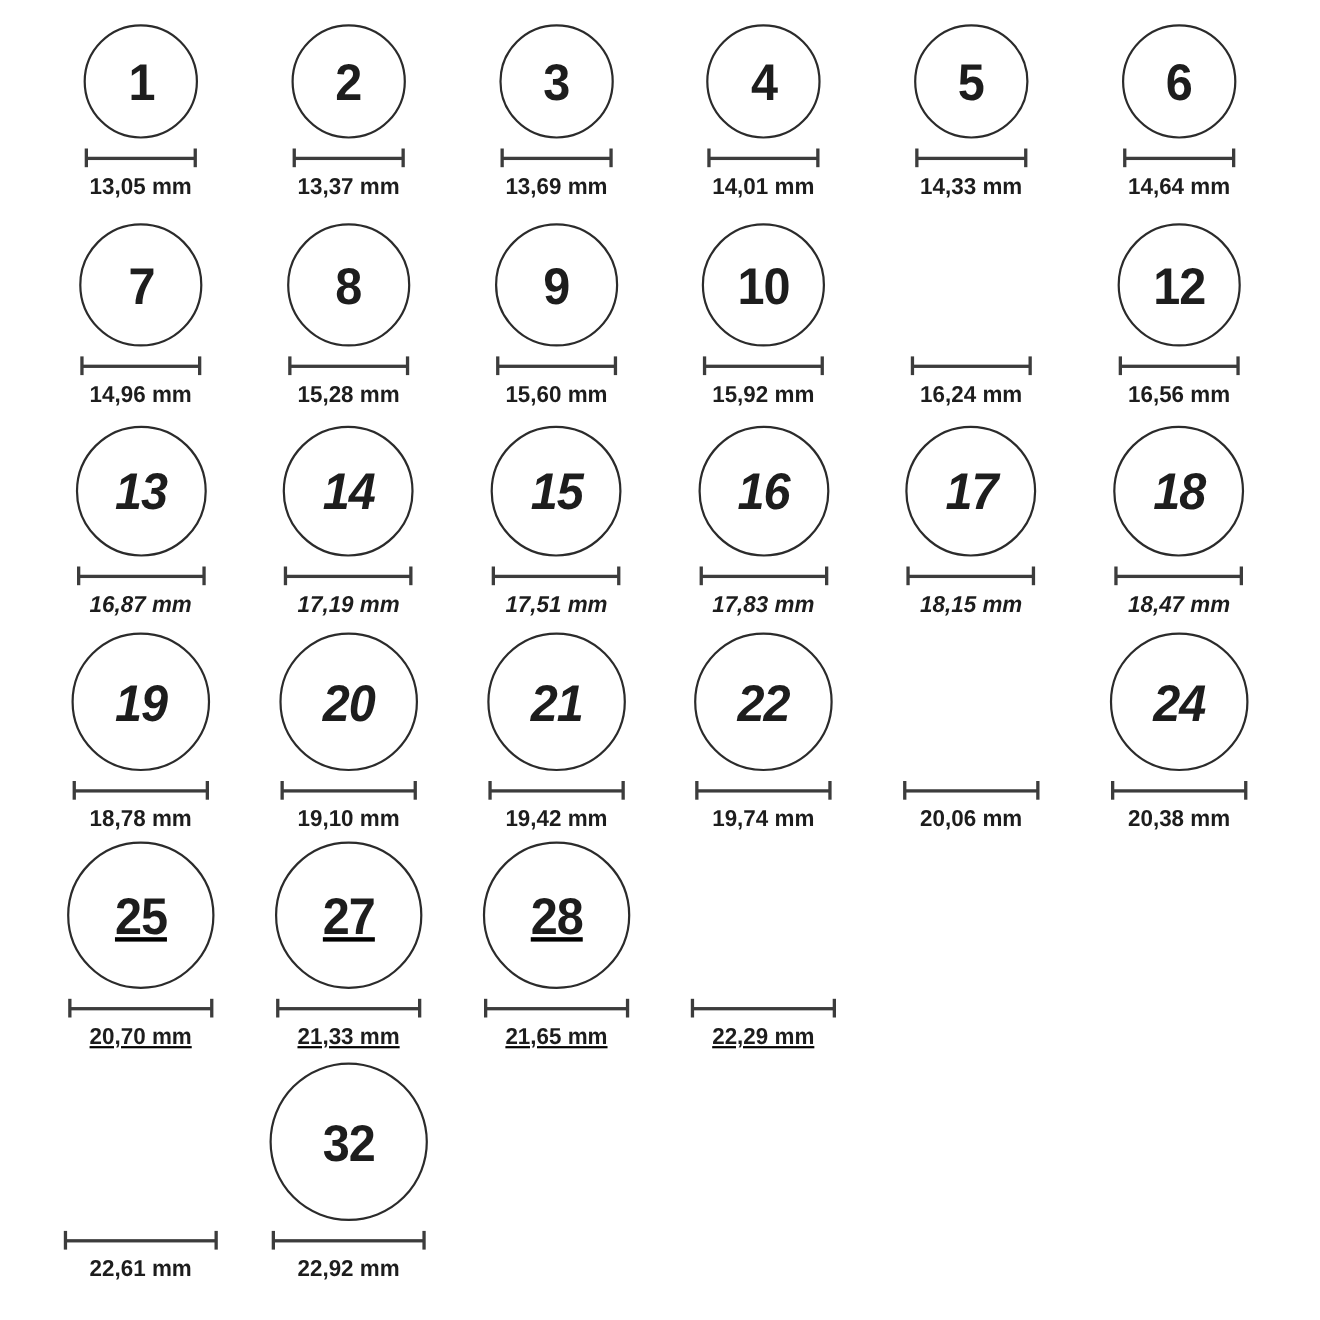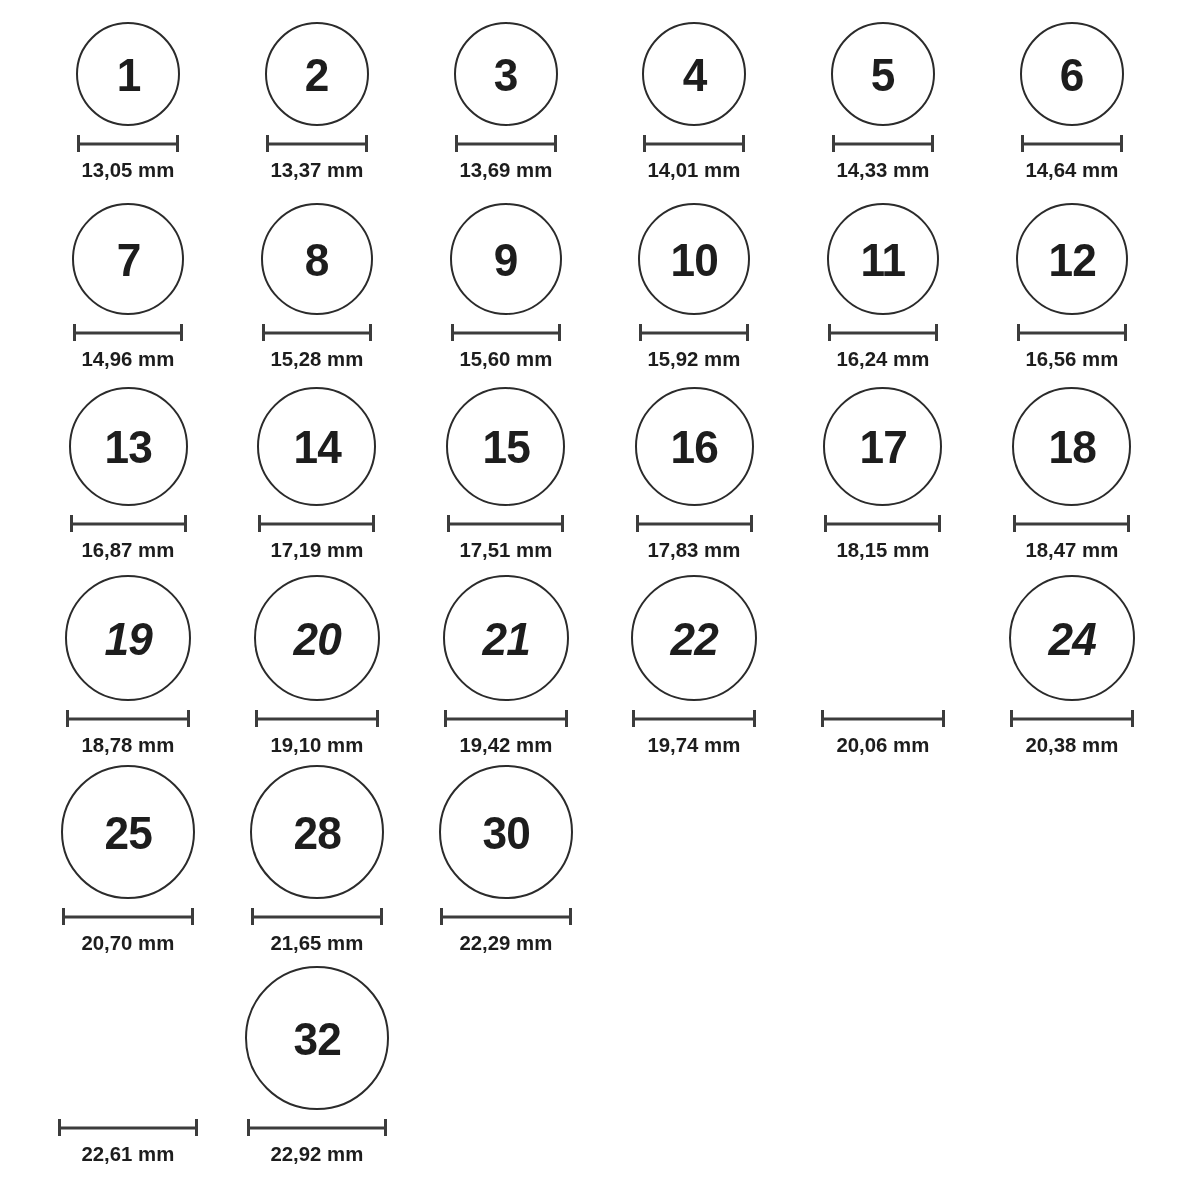--- a/index.html
+++ b/index.html
@@ -17,23 +17,23 @@
     flex-direction: column;
     background: #ffffff;
     overflow: hidden;
   }
   .row {
     display: grid;
     grid-template-columns: repeat(6, 1fr);
   }
   .row1 { height: 190px; }
   .row2 { height: 189px; }
-  .row3 { height: 191px; }
+  .row3 { height: 191px; font-style: italic; }
   .row4 { height: 195px; }
-  .row5 { height: 197px; }
+  .row5 { height: 197px; text-decoration: underline; }
   .row6 { height: 212px; }
   .cell {
     display: flex;
     flex-direction: column;
     align-items: center;
     justify-content: flex-end;
     padding-bottom: 7px;
   }
   .circle {
     box-sizing: border-box;
@@ -218,23 +218,20 @@
     </div>
     <div class="ruler">
       <span class="tick t-left"></span>
       <span class="rline"></span>
       <span class="tick t-right"></span>
     </div>
     <div class="label">15,92 mm</div>
   </div>
 
   <div class="cell">
-    <div class="circle">
-      <span class="num">11</span>
-    </div>
     <div class="ruler">
       <span class="tick t-left"></span>
       <span class="rline"></span>
       <span class="tick t-right"></span>
     </div>
     <div class="label">16,24 mm</div>
   </div>
 
   <div class="cell">
     <div class="circle">
@@ -398,38 +395,46 @@
     </div>
     <div class="ruler">
       <span class="tick t-left"></span>
       <span class="rline"></span>
       <span class="tick t-right"></span>
     </div>
     <div class="label">20,70 mm</div>
   </div>
 
 
+  <div class="cell">
+    <div class="circle">
+      <span class="num">27</span>
+    </div>
+    <div class="ruler">
+      <span class="tick t-left"></span>
+      <span class="rline"></span>
+      <span class="tick t-right"></span>
+    </div>
+    <div class="label">21,33 mm</div>
+  </div>
 
   <div class="cell">
     <div class="circle">
       <span class="num">28</span>
     </div>
     <div class="ruler">
       <span class="tick t-left"></span>
       <span class="rline"></span>
       <span class="tick t-right"></span>
     </div>
     <div class="label">21,65 mm</div>
   </div>
 
 
   <div class="cell">
-    <div class="circle">
-      <span class="num">30</span>
-    </div>
     <div class="ruler">
       <span class="tick t-left"></span>
       <span class="rline"></span>
       <span class="tick t-right"></span>
     </div>
     <div class="label">22,29 mm</div>
   </div>
 </div>
   <div class="row row6">
   <div class="cell">

